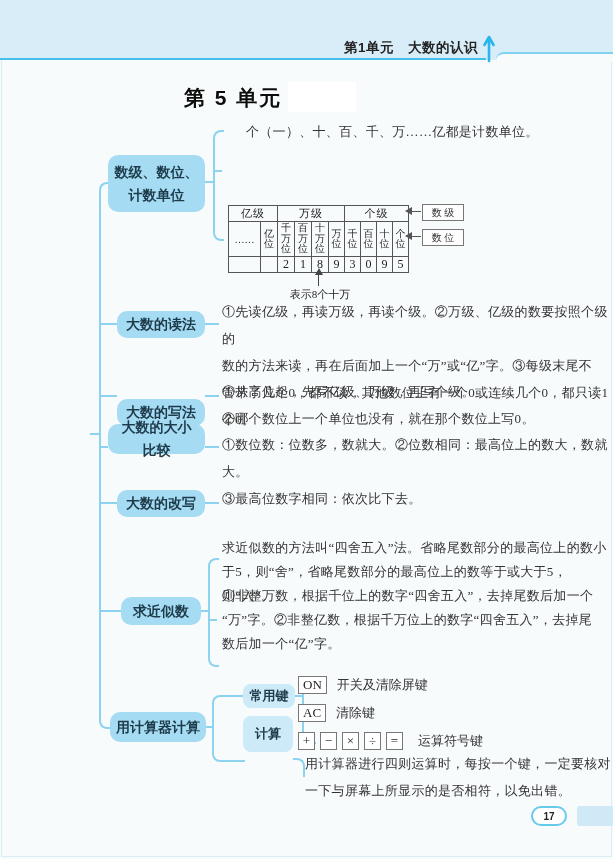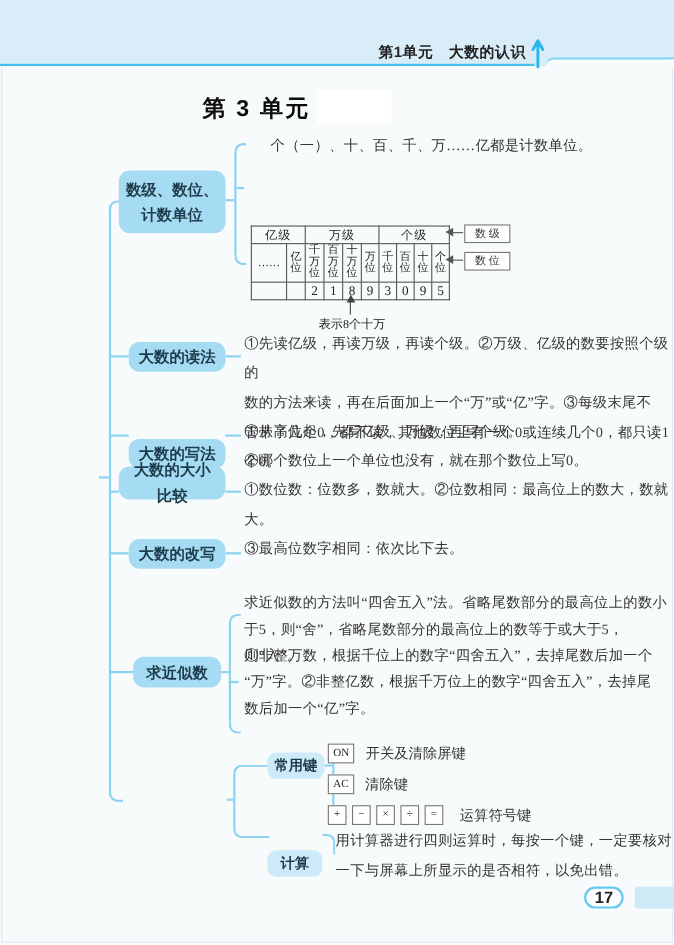--- a/index.html
+++ b/index.html
@@ -49,44 +49,44 @@
   .tagline{position:absolute;border-top:1px solid #555;height:0;width:10px;}
   .taghead{position:absolute;width:0;height:0;border-right:7px solid #555;
            border-top:4px solid transparent;border-bottom:4px solid transparent;}
   .ann-line{position:absolute;border-left:1.5px solid #444;width:0;height:12px;}
   .ann-head{position:absolute;width:0;height:0;border-bottom:7px solid #444;
             border-left:4px solid transparent;border-right:4px solid transparent;}
   .ann-text{position:absolute;font-family:"Liberation Serif",serif;font-size:11px;color:#222;text-align:center;}
   
   .keyrow{position:absolute;display:flex;align-items:center;height:18px;}
   .cap{display:inline-block;border:1px solid #777;background:#fff;min-width:12px;padding:0 4px;
-       height:16px;line-height:15px;text-align:center;font-family:"Liberation Serif",serif;font-size:10px;color:#222;}
+       height:16px;line-height:15px;text-align:center;font-family:"Liberation Serif",serif;font-size:13px;color:#222;}
   .cap.op{padding:0 2px;min-width:11px;margin-right:5px;}
   .keydesc{margin-left:10px;font-family:"Liberation Serif",serif;font-size:13px;color:#333;}
   
   .pagenum{position:absolute;left:531px;top:806px;width:36px;height:20px;border:2px solid #66c9ee;
-           border-radius:11px;background:#fff;text-align:center;font-size:15px;font-weight:700;
+           border-radius:11px;background:#fff;text-align:center;font-size:10px;font-weight:700;
            color:#222;line-height:18px;box-sizing:border-box;}
   .pagestrip{position:absolute;left:577px;top:806px;width:36px;height:20px;background:#cfe9f7;border-radius:3px 0 0 3px;}
 </style>
 </head>
 <body>
 
 <div id="page">
   <div class="frame"></div>
 
   <div class="band"></div>
   <div class="band-line"></div>
   <div class="band-notch"></div>
   <div class="running-header">第1单元　大数的认识</div>
   <svg style="position:absolute;left:481px;top:33px;" width="16" height="30" viewBox="0 0 16 30">
     <path d="M8 28 L8 5 M8 4 L3.5 12 M8 4 L12.5 12" stroke="#29b6ec" stroke-width="2.6" fill="none" stroke-linecap="round"></path>
   </svg>
 
-  <div class="unit-title">第 3 单元</div>
+  <div class="unit-title">第 5 单元</div>
   <div class="blank-box"></div>
 
   <div class="cn ctl" style="left:99px;top:182px;width:9px;height:8px;"></div>
   <div class="cn v" style="left:99px;top:190px;height:529px;"></div>
   <div class="cn cbl" style="left:99px;top:719px;width:11px;height:8px;"></div>
   <div class="cn h" style="left:90px;top:433px;width:9px;"></div>
   <div class="cn h" style="left:99px;top:323px;width:18px;"></div>
   <div class="cn h" style="left:99px;top:395px;width:18px;"></div>
   <div class="cn h" style="left:99px;top:446px;width:9px;"></div>
   <div class="cn h" style="left:99px;top:502px;width:18px;"></div>
@@ -118,22 +118,23 @@
   <div class="cn ctr" style="left:293px;top:758px;width:10px;height:17px;"></div>
 
   <div class="node branch" style="left:108px;top:155px;width:97px;height:57px;">数级、数位、
 计数单位</div>
   <div class="node branch" style="left:117px;top:311px;width:88px;height:27px;">大数的读法</div>
   <div class="node branch" style="left:117px;top:383px;width:88px;height:27px;margin-top:16px;">大数的写法</div>
   <div class="node branch" style="left:108px;top:424px;width:97px;height:30px;">大数的大小
 比较</div>
   <div class="node branch" style="left:117px;top:490px;width:88px;height:27px;">大数的改写</div>
   <div class="node branch" style="left:121px;top:597px;width:80px;height:28px;">求近似数</div>
+  <div class="node branch" style="left:110px;top:712px;width:96px;height:30px;">用计算器计算</div>
   <div class="node subnode" style="left:243px;top:684px;width:52px;height:24px;">常用键</div>
-  <div class="node subnode" style="left:243px;top:773px;width:50px;height:24px;">计算</div>
+  <div class="node subnode" style="left:243px;top:716px;width:50px;height:36px;">计算</div>
 
   <div class="txt lh15" style="left:222px;top:124px;width:390px;margin-left:24px;">个（一）、十、百、千、万……亿都是计数单位。</div>
 
   <table class="pv">
     <colgroup>
       <col style="width:32px">
         <col style="width:17px">
         <col style="width:17px">
         <col style="width:17px">
         <col style="width:17px">

